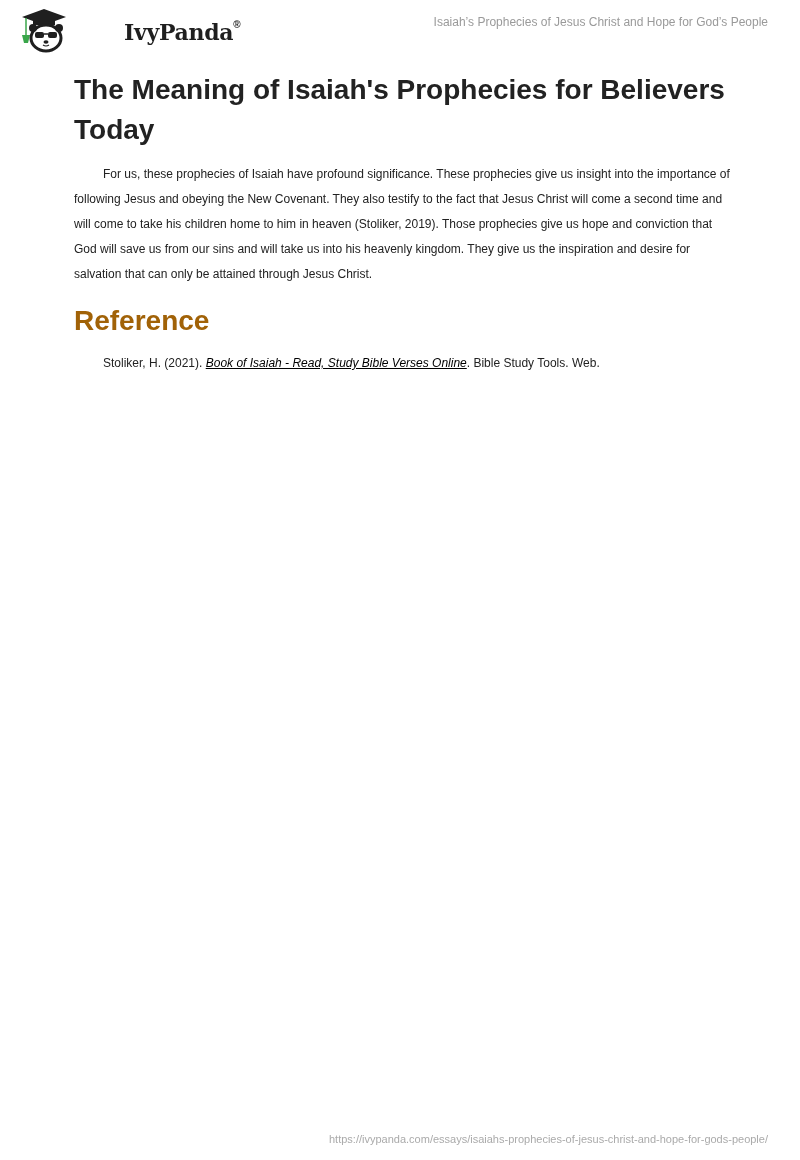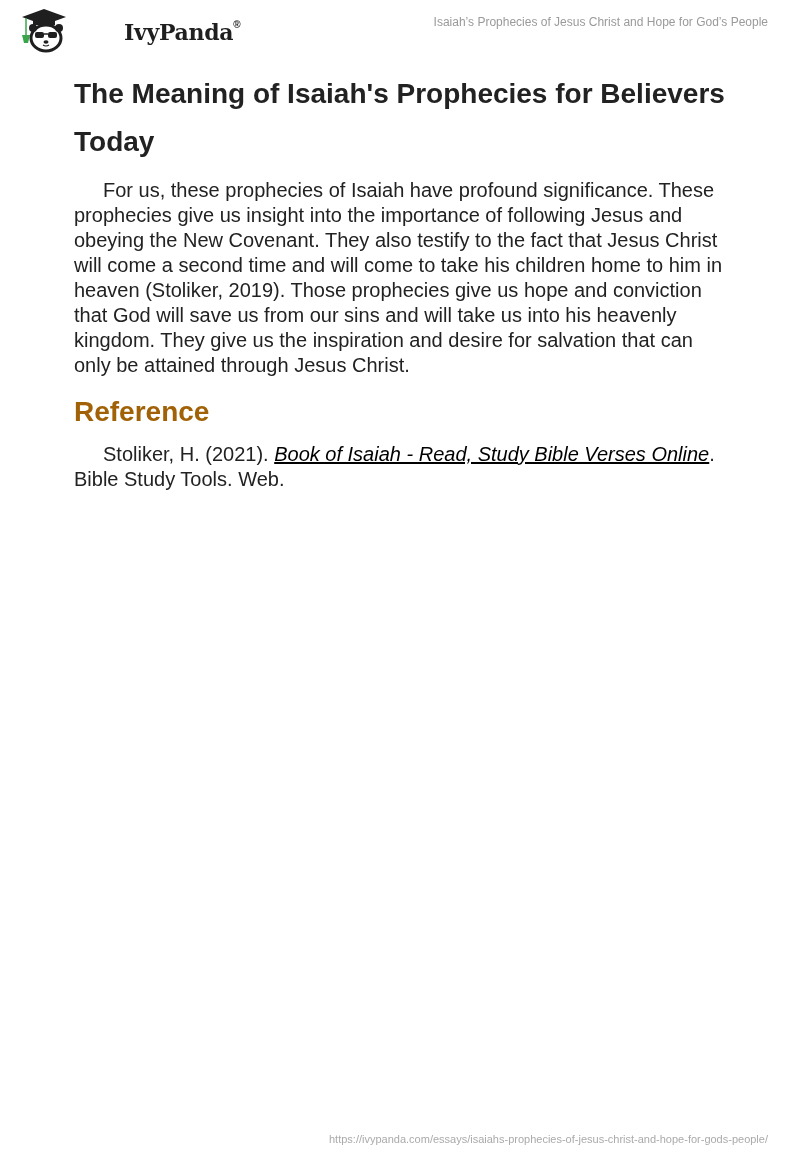--- a/index.html
+++ b/index.html
@@ -61,32 +61,32 @@
     .content {
       position: absolute;
       left: 74px;
       top: 70px;
       width: 660px;
     }
     h1 {
       font-size: 28px;
       font-weight: bold;
       color: #222222;
-      line-height: 48px;
+      line-height: 40px;
       margin: 0 0 12px 0;
     }
     h2 {
       font-size: 28px;
       font-weight: bold;
       color: #a16207;
       line-height: 40px;
       margin: 14px 0 10px 0;
     }
     p {
-      font-size: 20px;
+      font-size: 12px;
       line-height: 25px;
       margin: 0;
       text-indent: 29px;
       color: #222222;
     }
     .ref-link {
       color: #000000;
       font-style: italic;
       text-decoration: underline;
     }

